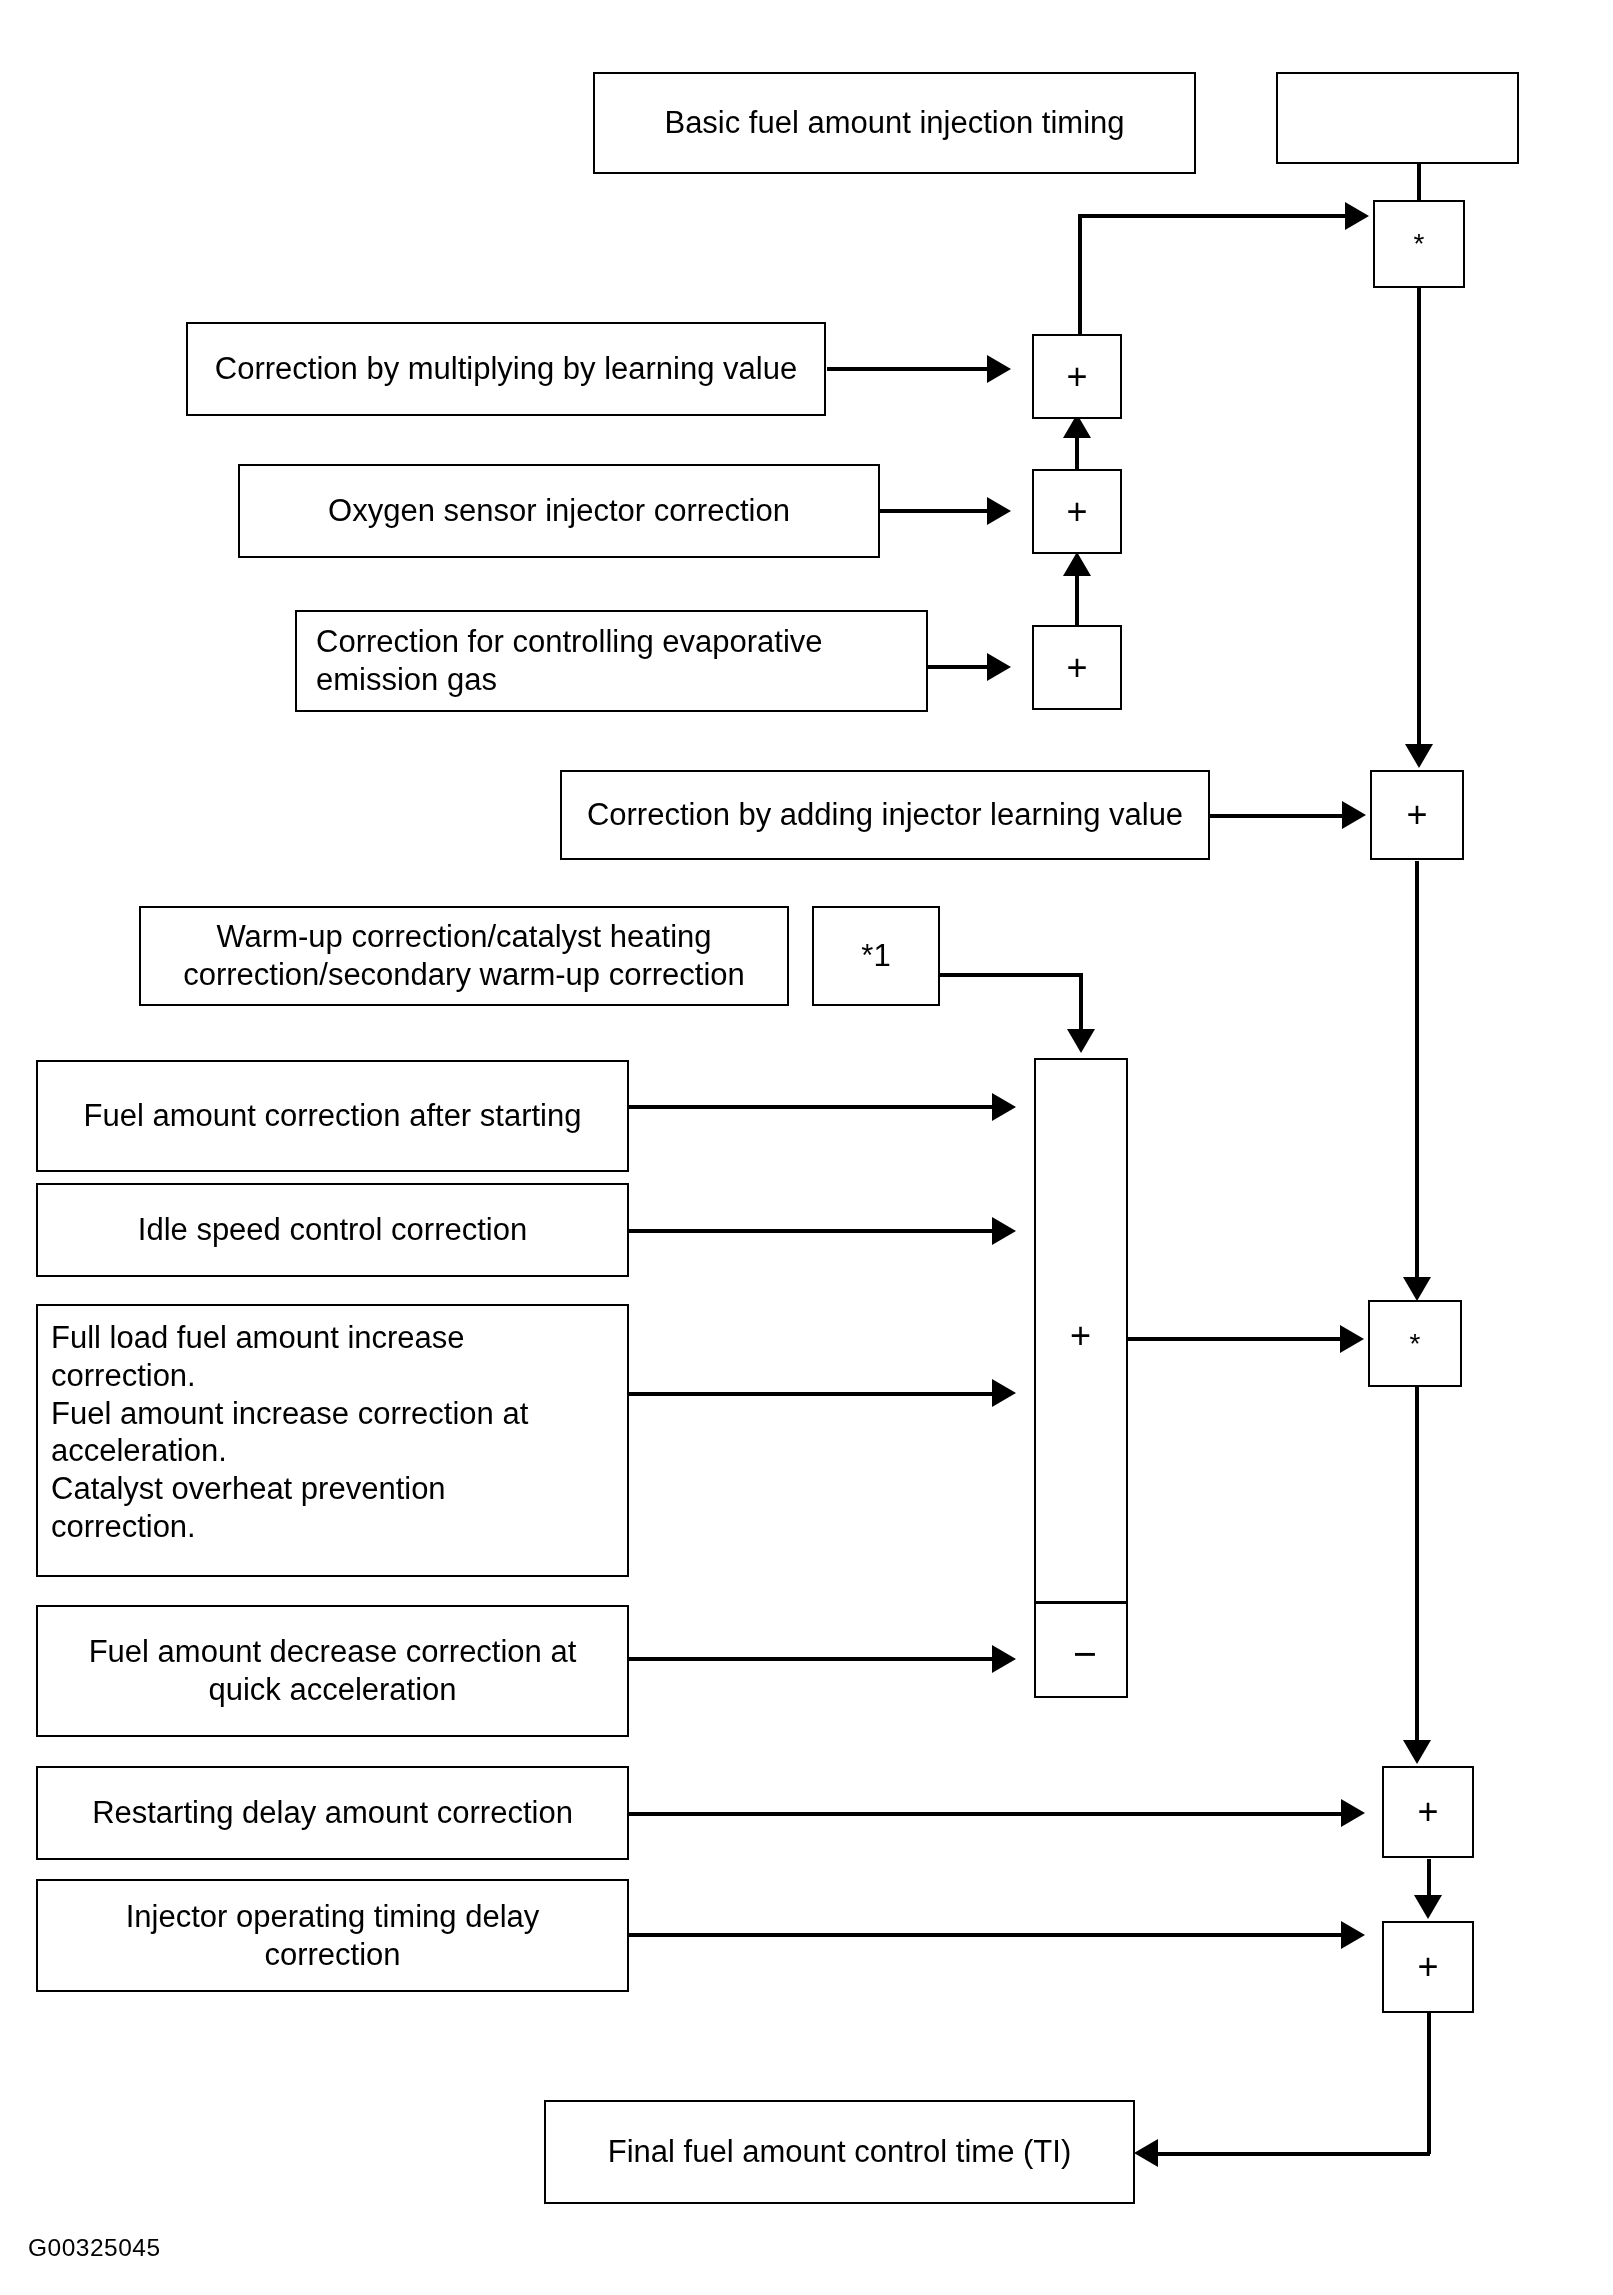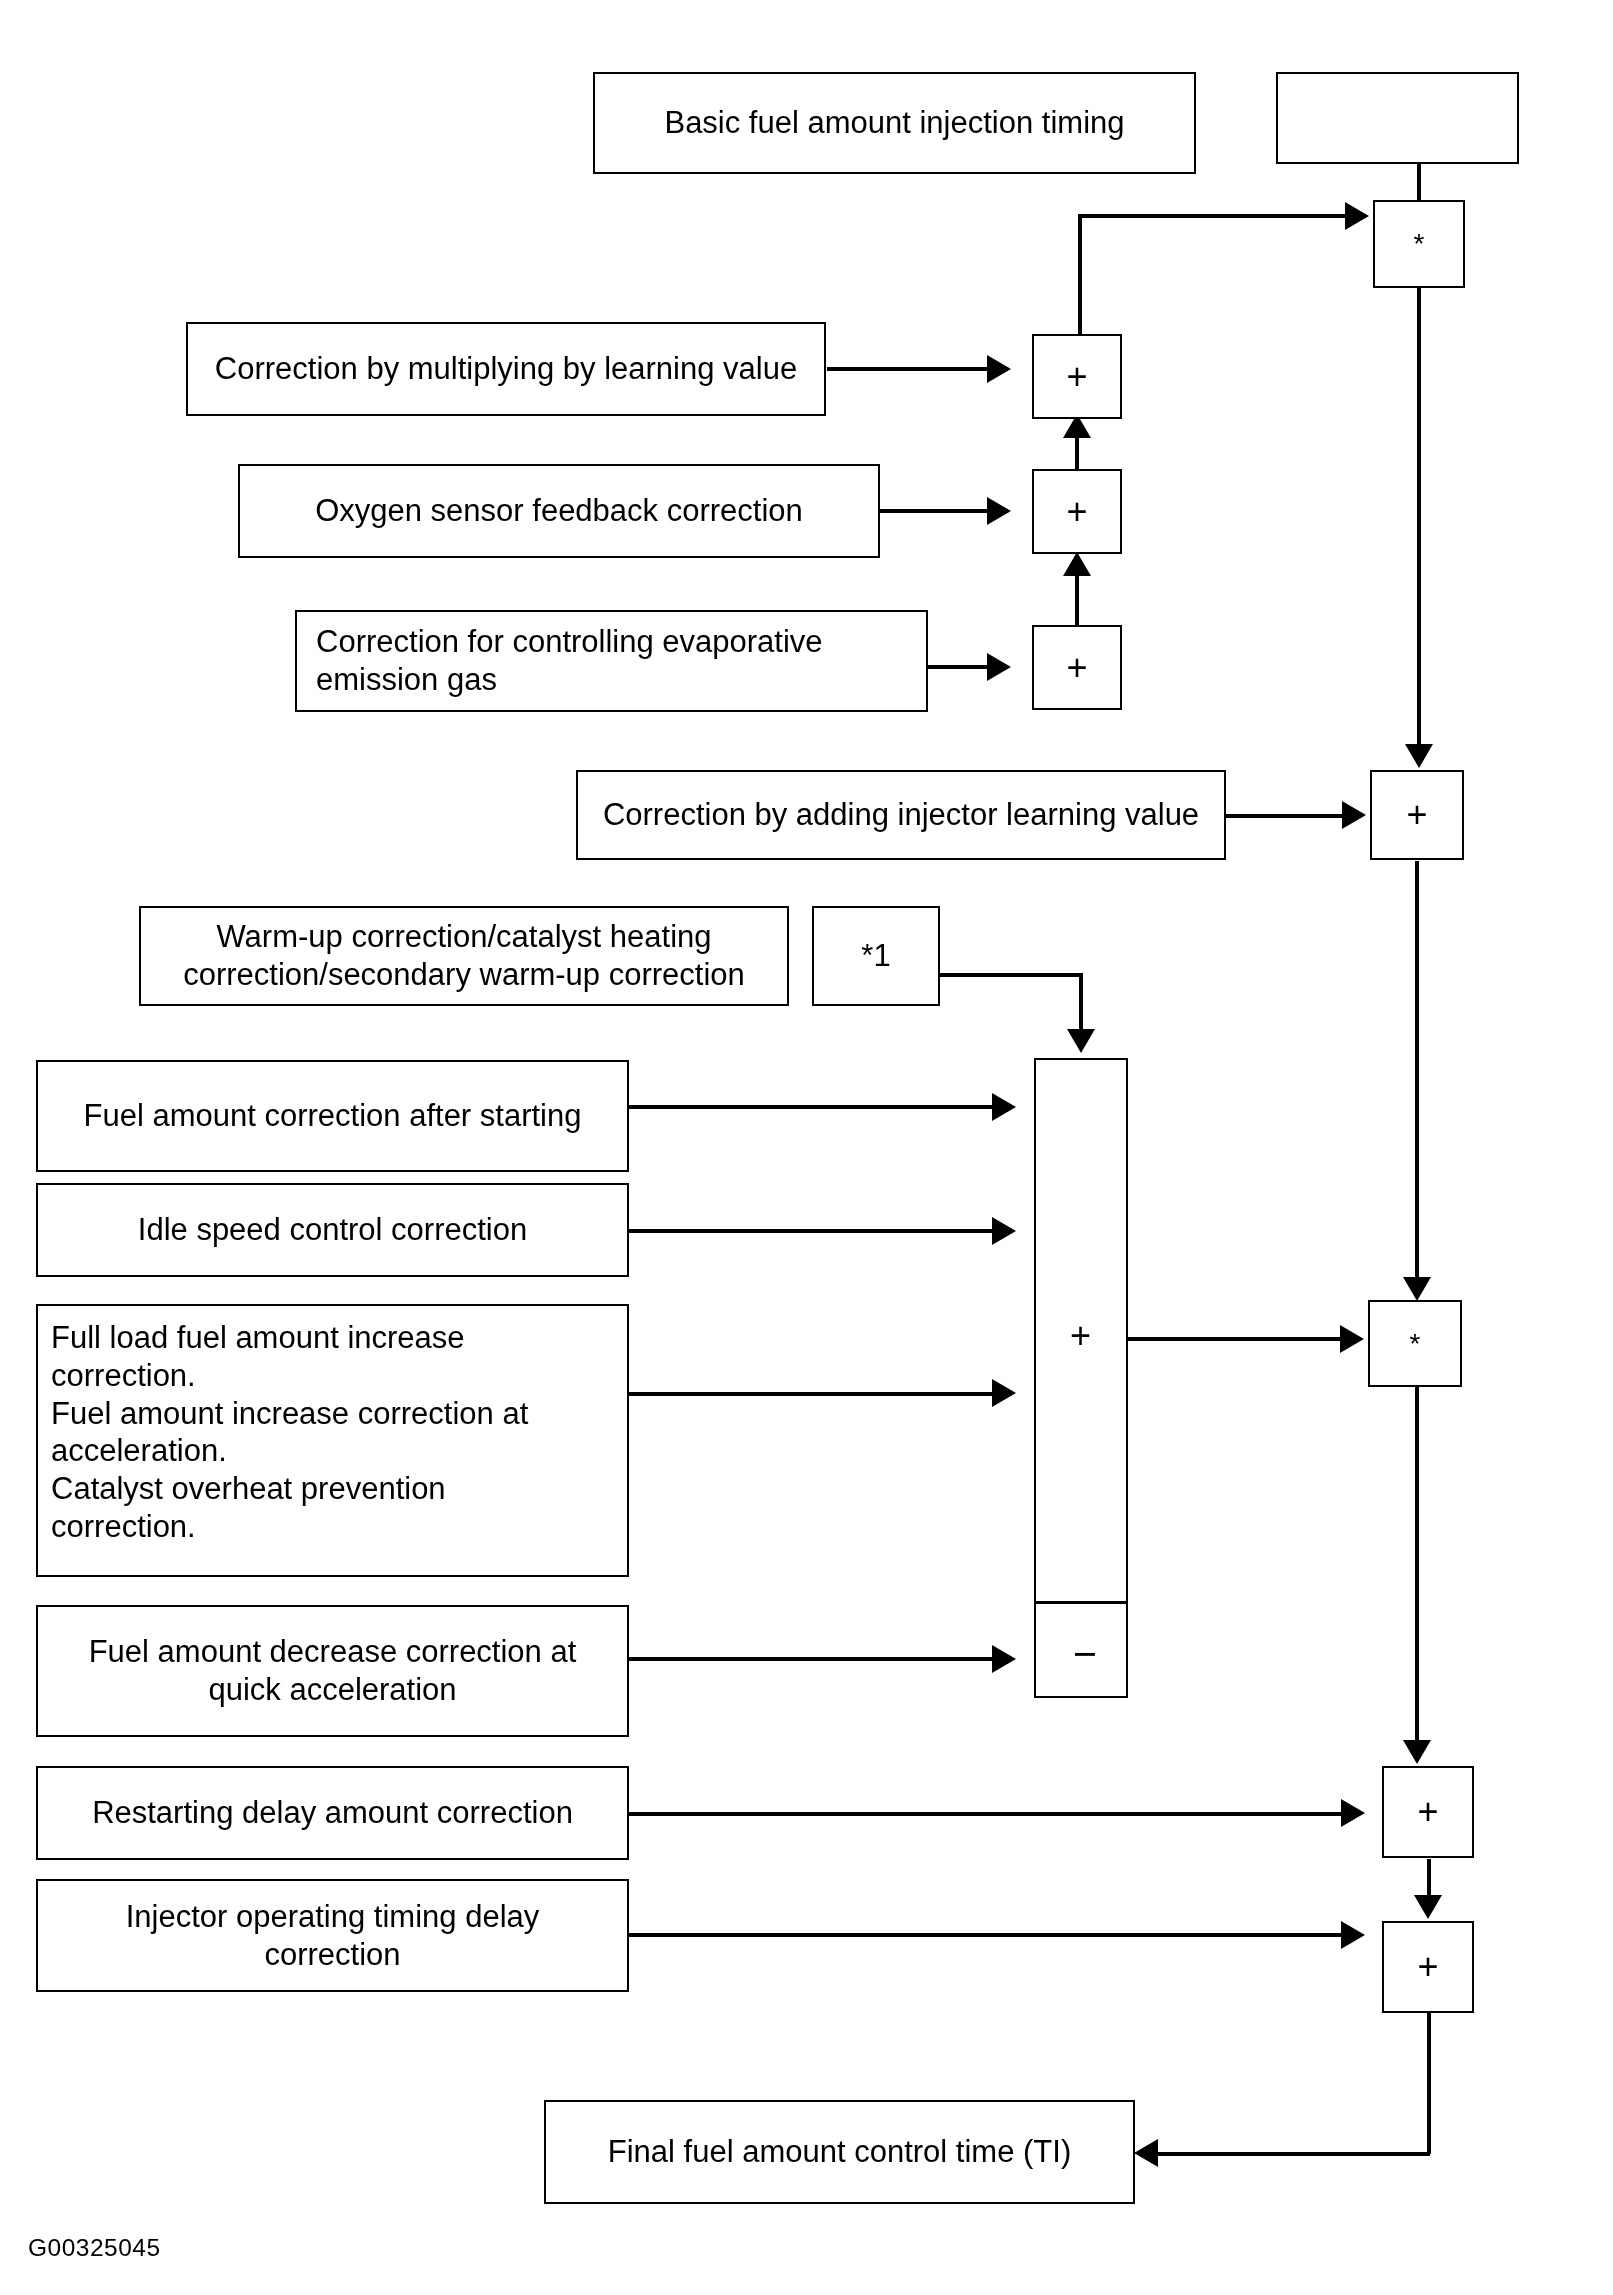--- a/index.html
+++ b/index.html
@@ -148,21 +148,21 @@
     <span>Correction by multiplying by learning value</span>
   </div>
   <div class="h-line" style="left:827px; top:367px; width:165px;"></div>
   <div class="arrow-r" style="left:987px; top:355px;"></div>
 
   <div class="op" style="left:1032px; top:334px; width:90px; height:85px;">
     <span>+</span>
   </div>
 
   <div class="box" style="left:238px; top:464px; width:642px; height:94px;">
-    <span>Oxygen sensor feedback correction</span>
+    <span>Oxygen sensor injector correction</span>
   </div>
   <div class="h-line" style="left:880px; top:509px; width:111px;"></div>
   <div class="arrow-r" style="left:987px; top:497px;"></div>
 
   <div class="op" style="left:1032px; top:469px; width:90px; height:85px;">
     <span>+</span>
   </div>
 
   <div class="v-line" style="left:1075px; top:428px; height:42px;"></div>
   <div class="arrow-u" style="left:1063px; top:414px;"></div>
@@ -177,21 +177,21 @@
   <div class="op" style="left:1032px; top:625px; width:90px; height:85px;">
     <span>+</span>
   </div>
 
   <div class="v-line" style="left:1075px; top:565px; height:62px;"></div>
   <div class="arrow-u" style="left:1063px; top:552px;"></div>
 
   <div class="v-line" style="left:1417px; top:287px; height:461px;"></div>
   <div class="arrow-d" style="left:1405px; top:744px;"></div>
 
-  <div class="box" style="left:576px; top:770px; width:650px; height:90px;">
+  <div class="box" style="left:560px; top:770px; width:650px; height:90px;">
     <span>Correction by adding injector learning value</span>
   </div>
   <div class="h-line" style="left:1210px; top:814px; width:137px;"></div>
   <div class="arrow-r" style="left:1342px; top:801px;"></div>
 
   <div class="op" style="left:1370px; top:770px; width:94px; height:90px;">
     <span>+</span>
   </div>
 
   <div class="box" style="left:139px; top:906px; width:650px; height:100px;">

